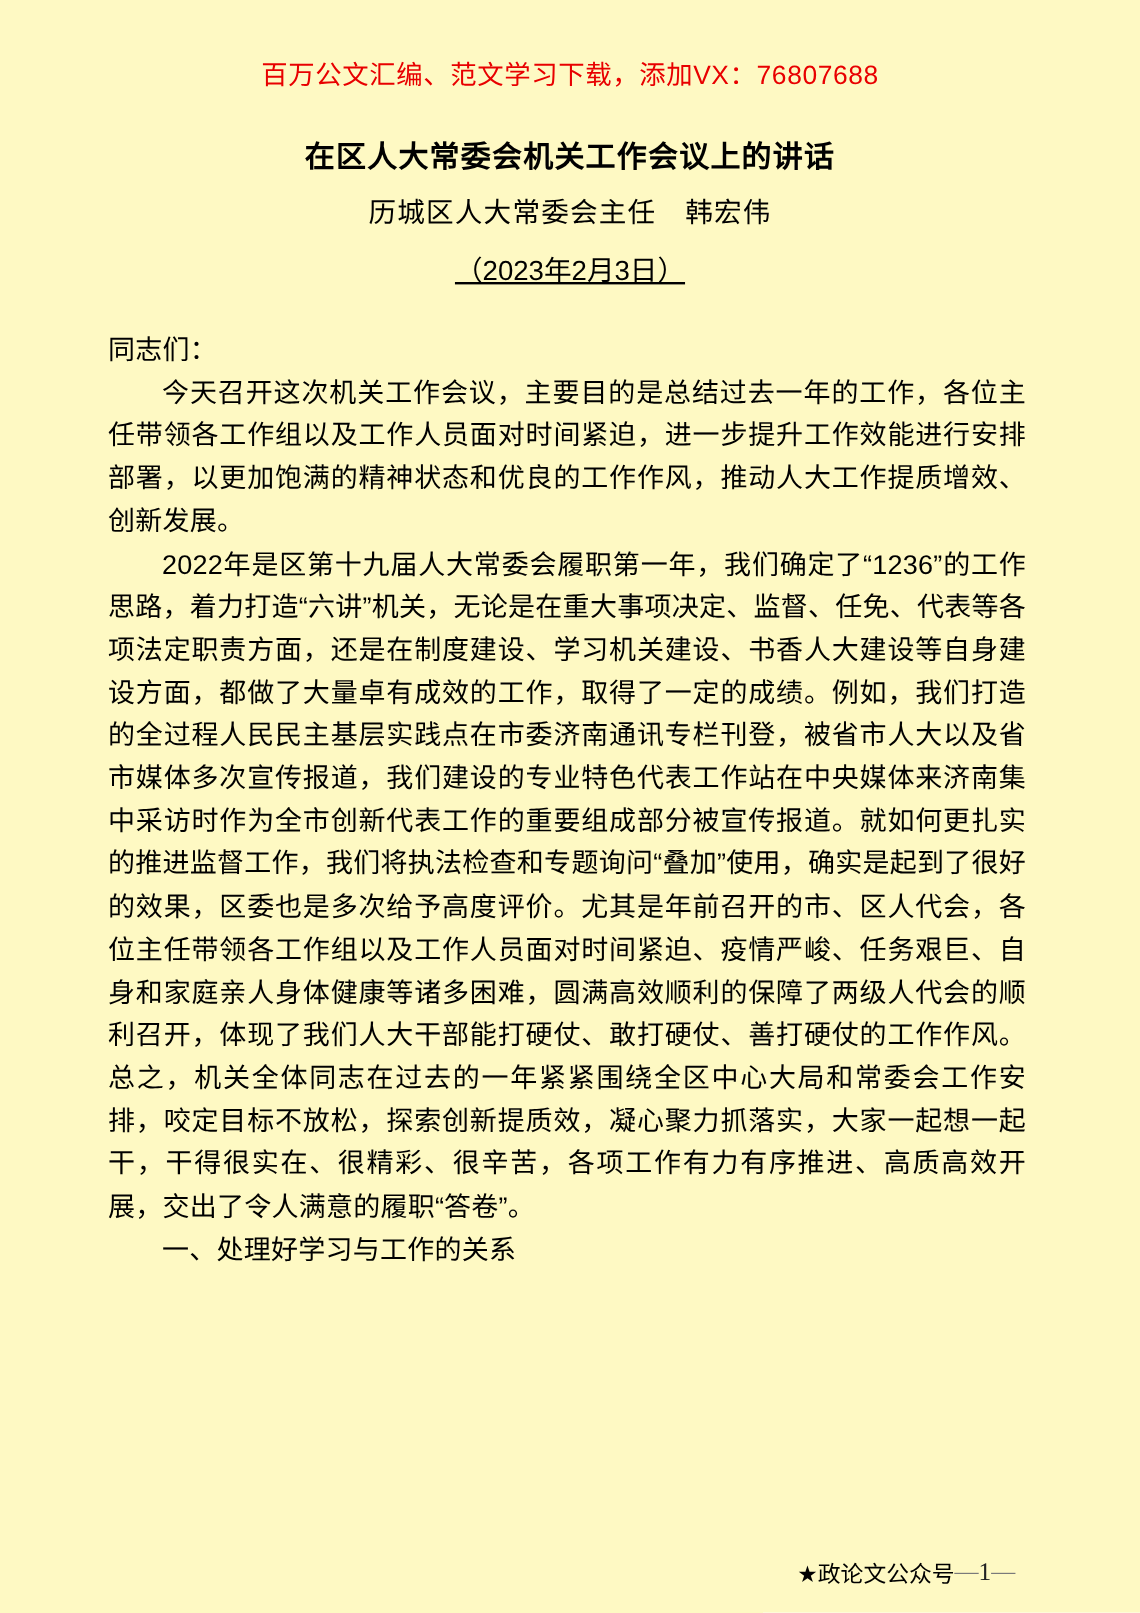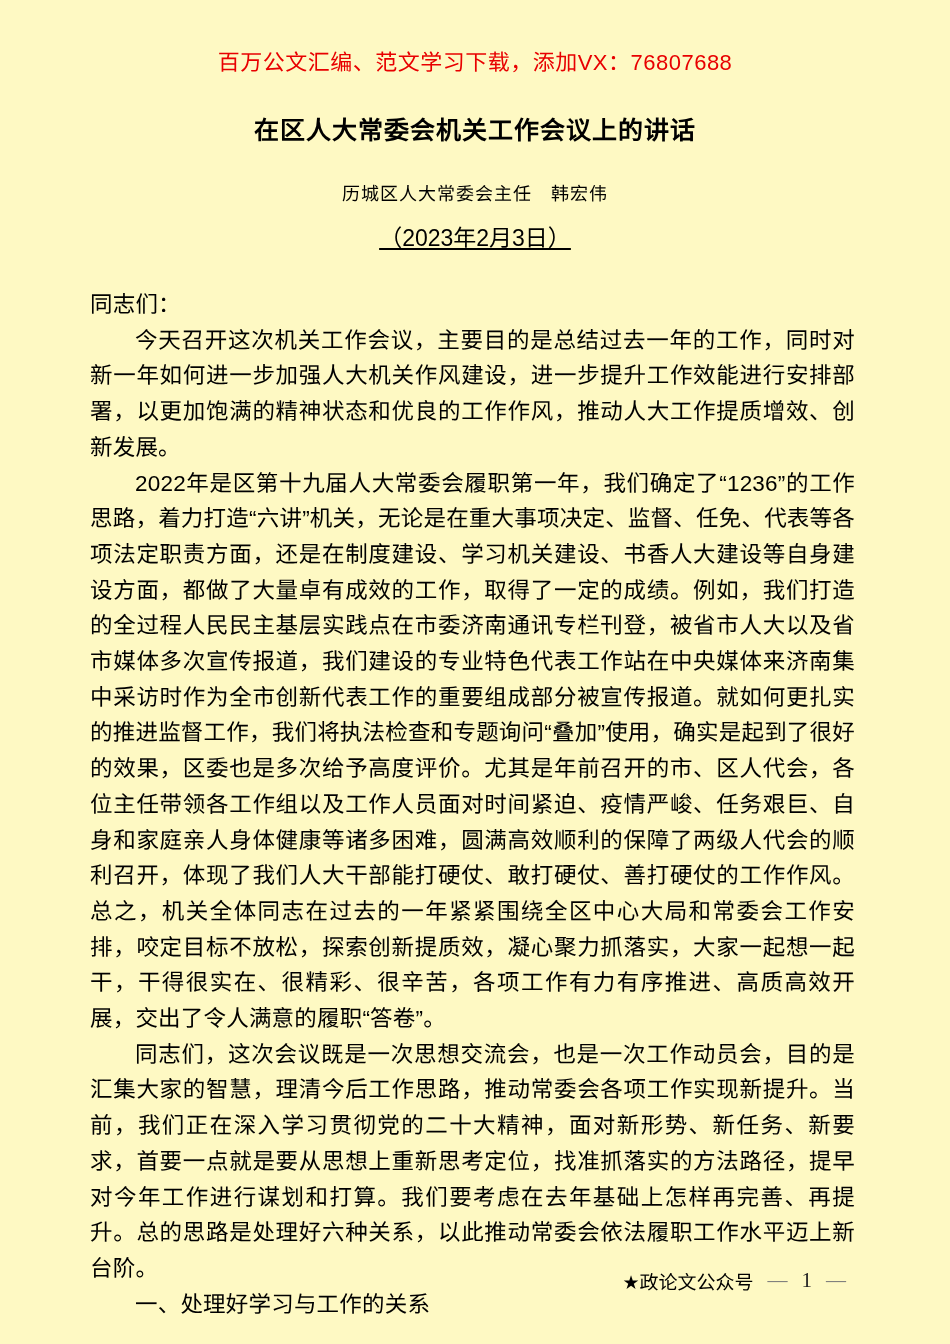--- a/index.html
+++ b/index.html
@@ -25,23 +25,23 @@
     
   }
   .doc-title {
     margin: 34px 0 0 0;
     text-align: center;
     font-size: 25px;
     font-weight: bold;
     letter-spacing: 1px;
   }
   .speaker-line {
-    margin-top: 33px;
+    margin-top: 12px;
     text-align: center;
-    font-size: 18px;
+    font-size: 23px;
     letter-spacing: 1px;
   }
   .date-line {
     margin-top: 14px;
     text-align: center;
     font-size: 23px;
     text-decoration: underline;
   }
   .body-text {
     margin: 34px 95px 18px 90px;
@@ -58,24 +58,23 @@
   }
   .body-text p.salutation {
     text-indent: 0;
   }
   .section-heading {
     font-weight: normal;
   }
   .footer {
     position: absolute;
     right: 104px;
-    bottom: 50px;
+    bottom: 20px;
     display: flex;
     align-items: center;
-    gap: 14px;
     font-size: 19px;
     white-space: nowrap;
   }
   .footer .dash {
     font-family: "Liberation Serif", "DejaVu Serif", serif;
     font-size: 20px;
     
   }
   .footer .pagenum {
     font-family: "Liberation Serif", "DejaVu Serif", serif;
@@ -91,23 +90,22 @@
   <div class="notice" style="color: rgb(232, 0, 0);">百万公文汇编、范文学习下载，添加VX：76807688</div>
 
   <h1 class="doc-title">在区人大常委会机关工作会议上的讲话</h1>
 
   <div class="speaker-line">历城区人大常委会主任　韩宏伟</div>
 
   <div class="date-line">（2023年2月3日）</div>
 
   <div class="body-text">
     <p class="salutation">同志们：</p>
-    <p>今天召开这次机关工作会议，主要目的是总结过去一年的工作，同时对新一年如何进一步加强人大机关作风建设，进一步提升工作效能进行安排部署，以更加饱满的精神状态和优良的工作作风，推动人大工作提质增效、创新发展。</p>
+    <p>今天召开这次机关工作会议，主要目的是总结过去一年的工作，各位主任带领各工作组以及工作人员面对时间紧迫，进一步提升工作效能进行安排部署，以更加饱满的精神状态和优良的工作作风，推动人大工作提质增效、创新发展。</p>
     <p>2022年是区第十九届人大常委会履职第一年，我们确定了“1236”的工作思路，着力打造“六讲”机关，无论是在重大事项决定、监督、任免、代表等各项法定职责方面，还是在制度建设、学习机关建设、书香人大建设等自身建设方面，都做了大量卓有成效的工作，取得了一定的成绩。例如，我们打造的全过程人民民主基层实践点在市委济南通讯专栏刊登，被省市人大以及省市媒体多次宣传报道，我们建设的专业特色代表工作站在中央媒体来济南集中采访时作为全市创新代表工作的重要组成部分被宣传报道。就如何更扎实的推进监督工作，我们将执法检查和专题询问“叠加”使用，确实是起到了很好的效果，区委也是多次给予高度评价。尤其是年前召开的市、区人代会，各位主任带领各工作组以及工作人员面对时间紧迫、疫情严峻、任务艰巨、自身和家庭亲人身体健康等诸多困难，圆满高效顺利的保障了两级人代会的顺利召开，体现了我们人大干部能打硬仗、敢打硬仗、善打硬仗的工作作风。总之，机关全体同志在过去的一年紧紧围绕全区中心大局和常委会工作安排，咬定目标不放松，探索创新提质效，凝心聚力抓落实，大家一起想一起干，干得很实在、很精彩、很辛苦，各项工作有力有序推进、高质高效开展，交出了令人满意的履职“答卷”。</p>
-    <p>同志们，这次会议既是一次思想交流会，也是一次工作动员会，目的是汇集大家的智慧，理清今后工作思路，推动常委会各项工作实现新提升。当前，我们正在深入学习贯彻党的二十大精神，面对新形势、新任务、新要求，首要一点就是要从思想上重新思考定位，找准抓落实的方法路径，提早对今年工作进行谋划和打算。我们要考虑在去年基础上怎样再完善、再提升。总的思路是处理好六种关系，以此推动常委会依法履职工作水平迈上新台阶。</p>
     <p class="section-heading">一、处理好学习与工作的关系</p>
   </div>
 
   <div class="footer">
     <span>★政论文公众号</span>
     <span class="dash" style="color: rgb(122, 122, 122);">—</span>
     <span class="pagenum">1</span>
     <span class="dash" style="color: rgb(122, 122, 122);">—</span>
   </div>
 

